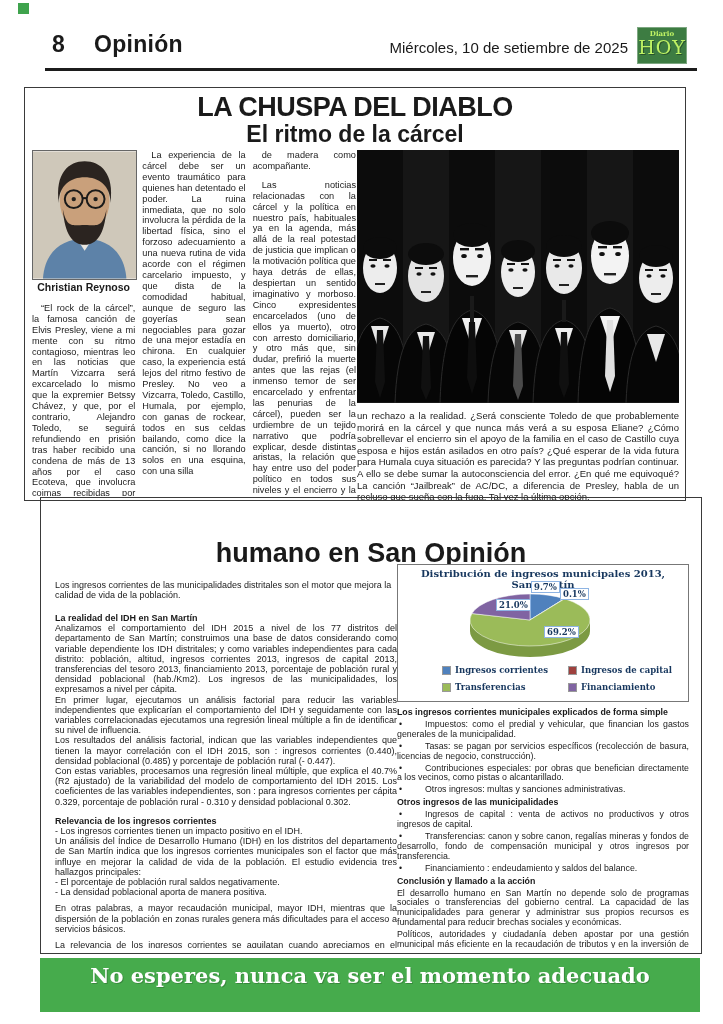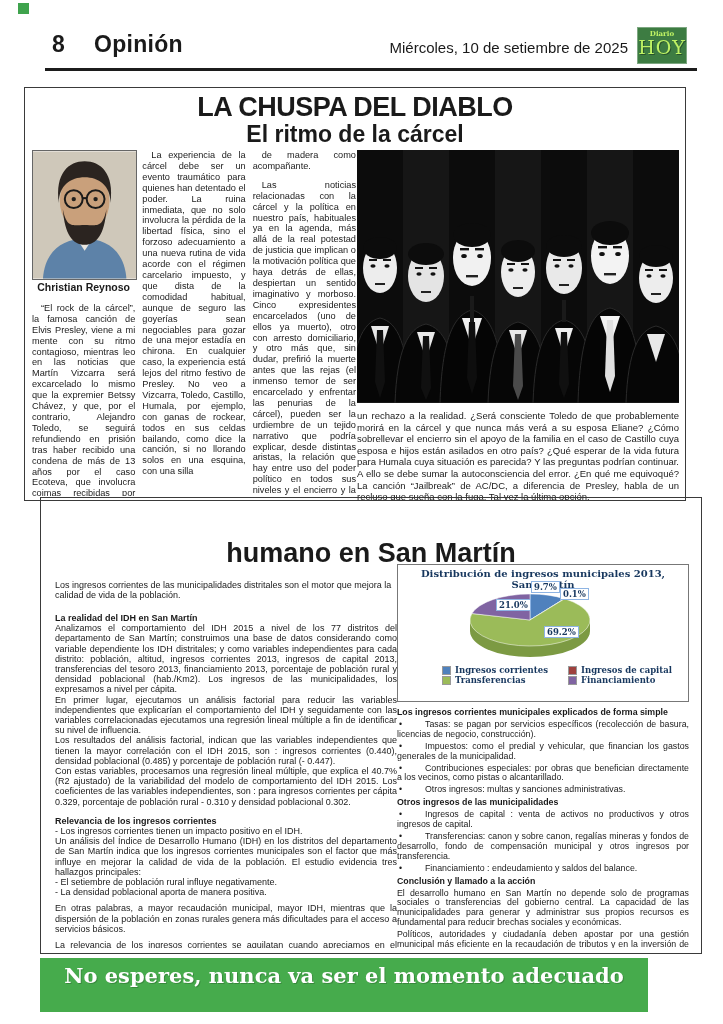--- a/index.html
+++ b/index.html
@@ -36,30 +36,30 @@
   .a2-left p{margin:0;}
   .a2-left p.gap{margin-top:6px;}
   .a2-left .sh{font-weight:bold;margin-top:9px;}
   .a2-right{position:absolute;left:356px;top:66px;width:292px;height:384px;overflow:hidden;}
   .chartbox{position:relative;width:290px;height:136px;border:1px solid #777;background:#fff;}
   .c-title{padding:3px 14px 0 14px;text-align:center;font-family:"DejaVu Serif",serif;
            font-weight:bold;font-size:10px;line-height:11px;color:#17375e;}
   .c-svg{position:absolute;left:0;top:24px;width:292px;height:78px;}
   .dlab{position:absolute;background:#fff;border:1px solid #8eb4e3;color:#17375e;
         font-family:"DejaVu Serif",serif;font-weight:bold;font-size:8.5px;padding:0 2px;line-height:10px;}
-  .legend{position:absolute;left:44px;top:100px;display:grid;grid-template-columns:124px 126px;gap:0 2px;}
+  .legend{position:absolute;left:44px;top:100px;display:grid;grid-template-columns:124px 126px;gap:7px 2px;}
   .litem{display:flex;align-items:center;font-family:"DejaVu Serif",serif;font-weight:bold;
          font-size:8.5px;color:#17375e;}
   .swatch{width:7px;height:7px;margin-right:4px;border:1px solid #999;flex:none;}
   .a2-rtext{margin-top:6px;font-size:8.8px;line-height:9.9px;text-align:justify;}
   .a2-rtext p{margin:0 0 2px 0;}
   .a2-rtext .sh{font-weight:bold;margin-top:3px;}
   .bul .b{display:inline-block;width:26px;text-align:left;padding-left:2px;}
   
-  .banner{position:absolute;left:40px;top:958px;width:608px;height:54px;background:#46ab4c;}
+  .banner{position:absolute;left:40px;top:958px;width:660px;height:54px;background:#46ab4c;}
   .banner div{padding-top:5px;text-align:center;color:#fff;font-family:"DejaVu Serif",serif;
               font-weight:bold;font-size:21px;text-shadow:1px 1px 0 #00000033;}
 </style>
 </head>
 <body>
 
 <div class="page">
 
   <div class="corner-mark"></div>
   <div class="pg-num">8</div>
@@ -195,33 +195,33 @@
           <rect x="3" y="119" width="8" height="2" fill="#111"></rect>
           <rect x="-5" y="143" width="10" height="2" fill="#222"></rect>
           <rect x="-14" y="150" width="3" height="40" fill="#1a1a1a" transform="rotate(-18)"></rect>
         </g>
     </svg>
 
     <div class="a1-bottom">un rechazo a la realidad. ¿Será consciente Toledo de que probablemente morirá en la cárcel y que nunca más verá a su esposa Eliane? ¿Cómo sobrellevar el encierro sin el apoyo de la familia en el caso de Castillo cuya esposa e hijos están asilados en otro país? ¿Qué esperar de la vida futura para Humala cuya situación es parecida? Y las preguntas podrían continuar. A ello se debe sumar la autoconsciencia del error. ¿En qué me equivoqué? La canción “Jailbreak” de AC/DC, a diferencia de Presley, habla de un recluso que sueña con la fuga. Tal vez la última opción.</div>
   </div>
 
   <div class="a2">
-    <div class="a2-t2">humano en San Martín</div>
+    <div class="a2-t2">humano en San Opinión</div>
     <div class="a2-lead">Los ingresos corrientes de las municipalidades distritales son el motor que mejora la calidad de vida de la población.</div>
 
     <div class="a2-left">
       <p class="sh">La realidad del IDH en San Martín</p>
       <p>Analizamos el comportamiento del IDH 2015 a nivel de los 77 distritos del departamento de San Martín; construimos una base de datos considerando como variable dependiente los IDH distritales; y como variables independientes para cada distrito: población, altitud, ingresos corrientes 2013, ingresos de capital 2013, transferencias del tesoro 2013, financiamiento 2013, porcentaje de población rural y densidad poblacional (hab./Km2). Los ingresos de las municipalidades, los expresamos a nivel per cápita.</p>
       <p>En primer lugar, ejecutamos un análisis factorial para reducir las variables independientes que explicarían el comportamiento del IDH y seguidamente con las variables correlacionadas ejecutamos una regresión lineal múltiple a fin de identificar su nivel de influencia.</p>
       <p>Los resultados del análisis factorial, indican que las variables independientes que tienen la mayor correlación con el IDH 2015, son : ingresos corrientes (0.440), densidad poblacional (0.485) y porcentaje de población rural (- 0.447).</p>
       <p>Con estas variables, procesamos una regresión lineal múltiple, que explica el 40.7% (R2 ajustado) de la variabilidad del modelo de comportamiento del IDH 2015. Los coeficientes de las variables independientes, son : para ingresos corrientes per cápita 0.329, porcentaje de población rural - 0.310 y densidad poblacional 0.302.</p>
       <p class="sh">Relevancia de los ingresos corrientes</p>
       <p>- Los ingresos corrientes tienen un impacto positivo en el IDH.</p>
       <p>Un análisis del Índice de Desarrollo Humano (IDH) en los distritos del departamento de San Martín indica que los ingresos corrientes municipales son el factor que más influye en mejorar la calidad de vida de la población. El estudio evidencia tres hallazgos principales:</p>
-      <p>- El setiembre de población rural influye negativamente.</p>
+      <p>- El porcentaje de población rural saldos negativamente.</p>
       <p>- La densidad poblacional aporta de manera positiva.</p>
       <p class="gap">En otras palabras, a mayor recaudación municipal, mayor IDH, mientras que la dispersión de la población en zonas rurales genera más dificultades para el acceso a servicios básicos.</p>
       <p class="gap">La relevancia de los ingresos corrientes se aquilatan cuando apreciamos en el Gráfico que éstos corresponden solo al 9.7% que reciben las municipalidades, mientras que las transferencias explican el 69.2% y el financiamiento el 21%. Es decir, con la partida de ingresos corrientes las municipalidades en promedio tendrían una mayor eficiencia y eficacia en contribuir a mejorar los indicadores del IDH : esperanza de vida al nacer, población mayor de 18 años con educación secundaria completa, años de educación e ingreso familiar per cápita.</p>
     </div>
 
     <div class="a2-right">
       <div class="chartbox">
         <div class="c-title">Distribución de ingresos municipales 2013, San Martín</div>
         <svg id="pie" class="c-svg" viewBox="0 0 292 78">
             <ellipse cx="132" cy="42" rx="60" ry="26" fill="#7c9a43"></ellipse>
@@ -250,22 +250,22 @@
             </div>
           <div class="litem">
               <span class="swatch" style="background: rgb(128, 100, 162);"></span>
               <span>Financiamiento</span>
             </div>
         </div>
       </div>
 
       <div class="a2-rtext">
         <p class="sh">Los ingresos corrientes municipales explicados de forma simple</p>
+        <p class="bul"><span class="b">•</span><span>Impuestos: como el predial y vehicular, que financian los gastos generales de la municipalidad.</span></p>
         <p class="bul"><span class="b">•</span><span>Tasas: se pagan por servicios específicos (recolección de basura, licencias de negocio, construcción).</span></p>
-        <p class="bul"><span class="b">•</span><span>Impuestos: como el predial y vehicular, que financian los gastos generales de la municipalidad.</span></p>
         <p class="bul"><span class="b">•</span><span>Contribuciones especiales: por obras que benefician directamente a los vecinos, como pistas o alcantarillado.</span></p>
         <p class="bul"><span class="b">•</span><span>Otros ingresos: multas y sanciones administrativas.</span></p>
         <p class="sh">Otros ingresos de las municipalidades</p>
         <p class="bul"><span class="b">•</span><span>Ingresos de capital : venta de activos no productivos y otros ingresos de capital.</span></p>
         <p class="bul"><span class="b">•</span><span>Transferencias: canon y sobre canon, regalías mineras y fondos de desarrollo, fondo de compensación municipal y otros ingresos por transferencia.</span></p>
         <p class="bul"><span class="b">•</span><span>Financiamiento : endeudamiento y saldos del balance.</span></p>
         <p class="sh">Conclusión y llamado a la acción</p>
         <p>El desarrollo humano en San Martín no depende solo de programas sociales o transferencias del gobierno central. La capacidad de las municipalidades para generar y administrar sus propios recursos es fundamental para reducir brechas sociales y económicas.</p>
         <p>Políticos, autoridades y ciudadanía deben apostar por una gestión municipal más eficiente en la recaudación de tributos y en la inversión de los recursos. Solo así se logrará un San Martín más justo, con igualdad de oportunidades para quienes viven en ciudades y para las familias rurales y pobres que hoy enfrentan mayores carencias.</p>
 

